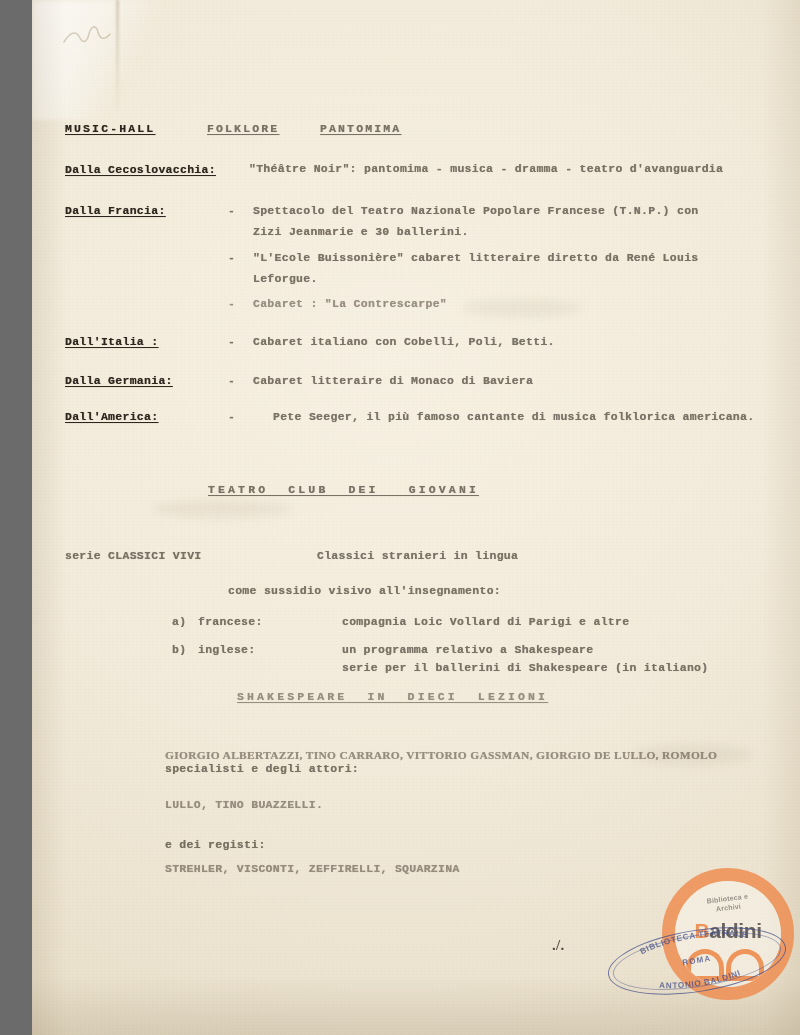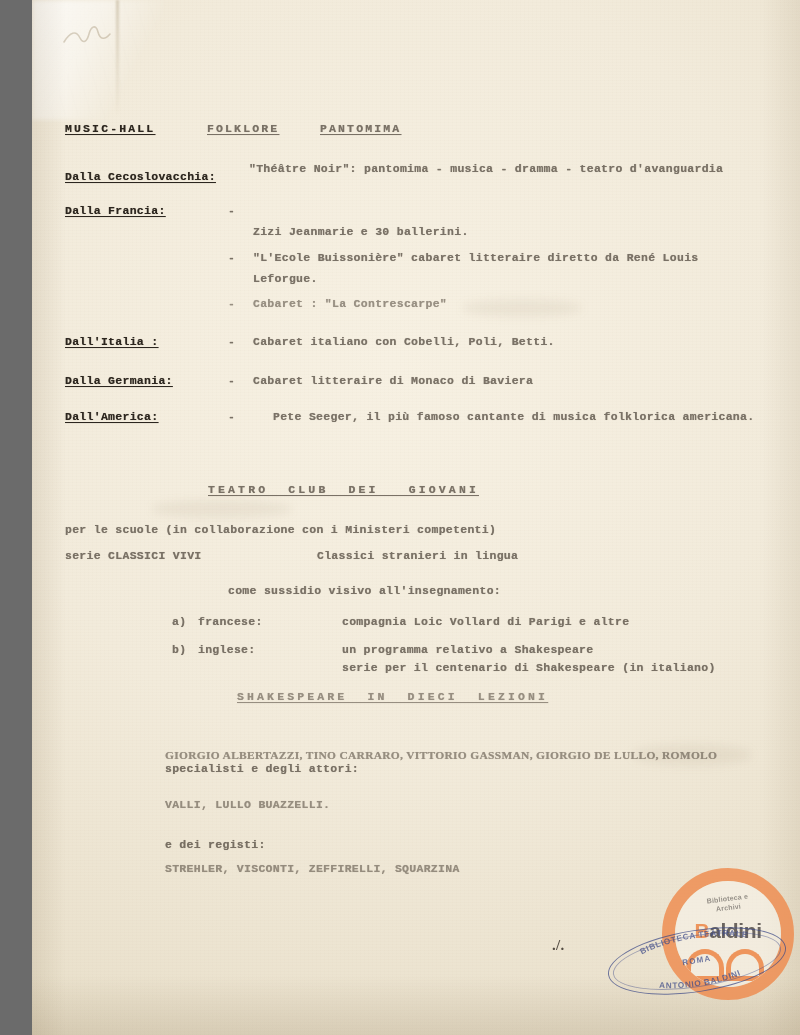--- a/index.html
+++ b/index.html
@@ -252,25 +252,26 @@
   <svg class="scribble" viewBox="0 0 70 34">
     <path d="M4 24 C10 14, 16 12, 20 20 C23 26, 27 24, 29 16 C31 8, 36 6, 38 14 C40 22, 45 22, 50 16" fill="none" stroke="#8a7450" stroke-width="1.6" stroke-linecap="round"></path>
   </svg>
 
   <div class="doc">
 
     <div class="tw u dark sp" style="left:33px; top:124px;">MUSIC-HALL</div>
     <div class="tw u faint sp" style="left:175px; top:124px;">FOLKLORE</div>
     <div class="tw u faint sp" style="left:288px; top:124px;">PANTOMIMA</div>
 
-    <div class="tw u dark" style="left:33px; top:172px;">Dalla Cecoslovacchia:</div>
+    <div class="tw u dark" style="left:33px; top:165px;">Dalla Cecoslovacchia:</div>
     <div class="tw faint" style="left:217px; top:164px;">"Théâtre Noir": pantomima - musica - dramma - teatro d'avanguardia</div>
 
     <div class="tw u dark" style="left:33px; top:206px;">Dalla Francia:</div>
     <div class="tw faint" style="left:196px; top:206px;">-</div>
+    <div class="tw faint" style="left:221px; top:206px;">Spettacolo del Teatro Nazionale Popolare Francese (T.N.P.) con</div>
     <div class="tw faint" style="left:221px; top:227px;">Zizi Jeanmarie e 30 ballerini.</div>
 
     <div class="tw faint" style="left:196px; top:253px;">-</div>
     <div class="tw faint" style="left:221px; top:253px;">"L'Ecole Buissonière" cabaret litteraire diretto da René Louis</div>
     <div class="tw faint" style="left:221px; top:274px;">Leforgue.</div>
 
     <div class="tw fainter" style="left:196px; top:299px;">-</div>
     <div class="tw fainter" style="left:221px; top:299px;">Cabaret : "La Contrescarpe"</div>
 
     <div class="tw u dark" style="left:33px; top:337px;">Dall'Italia :</div>
@@ -280,42 +281,41 @@
     <div class="tw u dark" style="left:33px; top:376px;">Dalla Germania:</div>
     <div class="tw faint" style="left:196px; top:376px;">-</div>
     <div class="tw faint" style="left:221px; top:376px;">Cabaret litteraire di Monaco di Baviera</div>
 
     <div class="tw u dark" style="left:33px; top:412px;">Dall'America:</div>
     <div class="tw faint" style="left:196px; top:412px;">-</div>
     <div class="tw faint" style="left:221px; top:412px;padding-left:20px;">Pete Seeger, il più famoso cantante di musica folklorica americana.</div>
 
     <div class="tw u faint sp3" style="left:176px; top:485px;">TEATRO  CLUB  DEI   GIOVANI</div>
 
-    <div class="tw faint" style="left:33px; top:525px;">per le scuole (in collaborazione con i Ministeri competenti)</div>
 
     <div class="tw faint" style="left:33px; top:551px;">serie CLASSICI VIVI</div>
     <div class="tw faint" style="left:285px; top:551px;">Classici stranieri in lingua</div>
 
     <div class="tw faint" style="left:196px; top:586px;">come sussidio visivo all'insegnamento:</div>
 
     <div class="tw faint" style="left:140px; top:617px;">a)</div>
     <div class="tw faint" style="left:166px; top:617px;">francese:</div>
     <div class="tw faint" style="left:310px; top:617px;">compagnia Loic Vollard di Parigi e altre</div>
 
     <div class="tw faint" style="left:140px; top:645px;">b)</div>
     <div class="tw faint" style="left:166px; top:645px;">inglese:</div>
     <div class="tw faint" style="left:310px; top:645px;">un programma relativo a Shakespeare</div>
-    <div class="tw faint" style="left:310px; top:663px;">serie per il centenario di Shakespeare (in italiano)</div>
+    <div class="tw faint" style="left:310px; top:663px;">serie per il ballerini di Shakespeare (in italiano)</div>
 
     <div class="tw u fainter sp3" style="left:205px; top:692px;">SHAKESPEARE  IN  DIECI  LEZIONI</div>
 
     <div class="tw faint" style="left:133px; top:764px;">specialisti e degli attori:</div>
 
     <div class="tw fainter" style="left:133px; top:750px;font-family:Liberation Serif, serif;">GIORGIO ALBERTAZZI, TINO CARRARO, VITTORIO GASSMAN, GIORGIO DE LULLO, ROMOLO</div>
-    <div class="tw fainter" style="left:133px; top:800px;">VALLI, LULLO BUAZZELLI.</div>
+    <div class="tw fainter" style="left:133px; top:800px;">LULLO, TINO BUAZZELLI.</div>
 
     <div class="tw faint" style="left:133px; top:840px;">e dei registi:</div>
     <div class="tw fainter" style="left:133px; top:864px;">STREHLER, VISCONTI, ZEFFIRELLI, SQUARZINA</div>
 
     <div class="slash-mark" style="left:520px; top:938px;">./.</div>
   </div>
 
   <div class="logo-baldini">
     <div class="logo-ring"></div>
     <div class="logo-inner">

